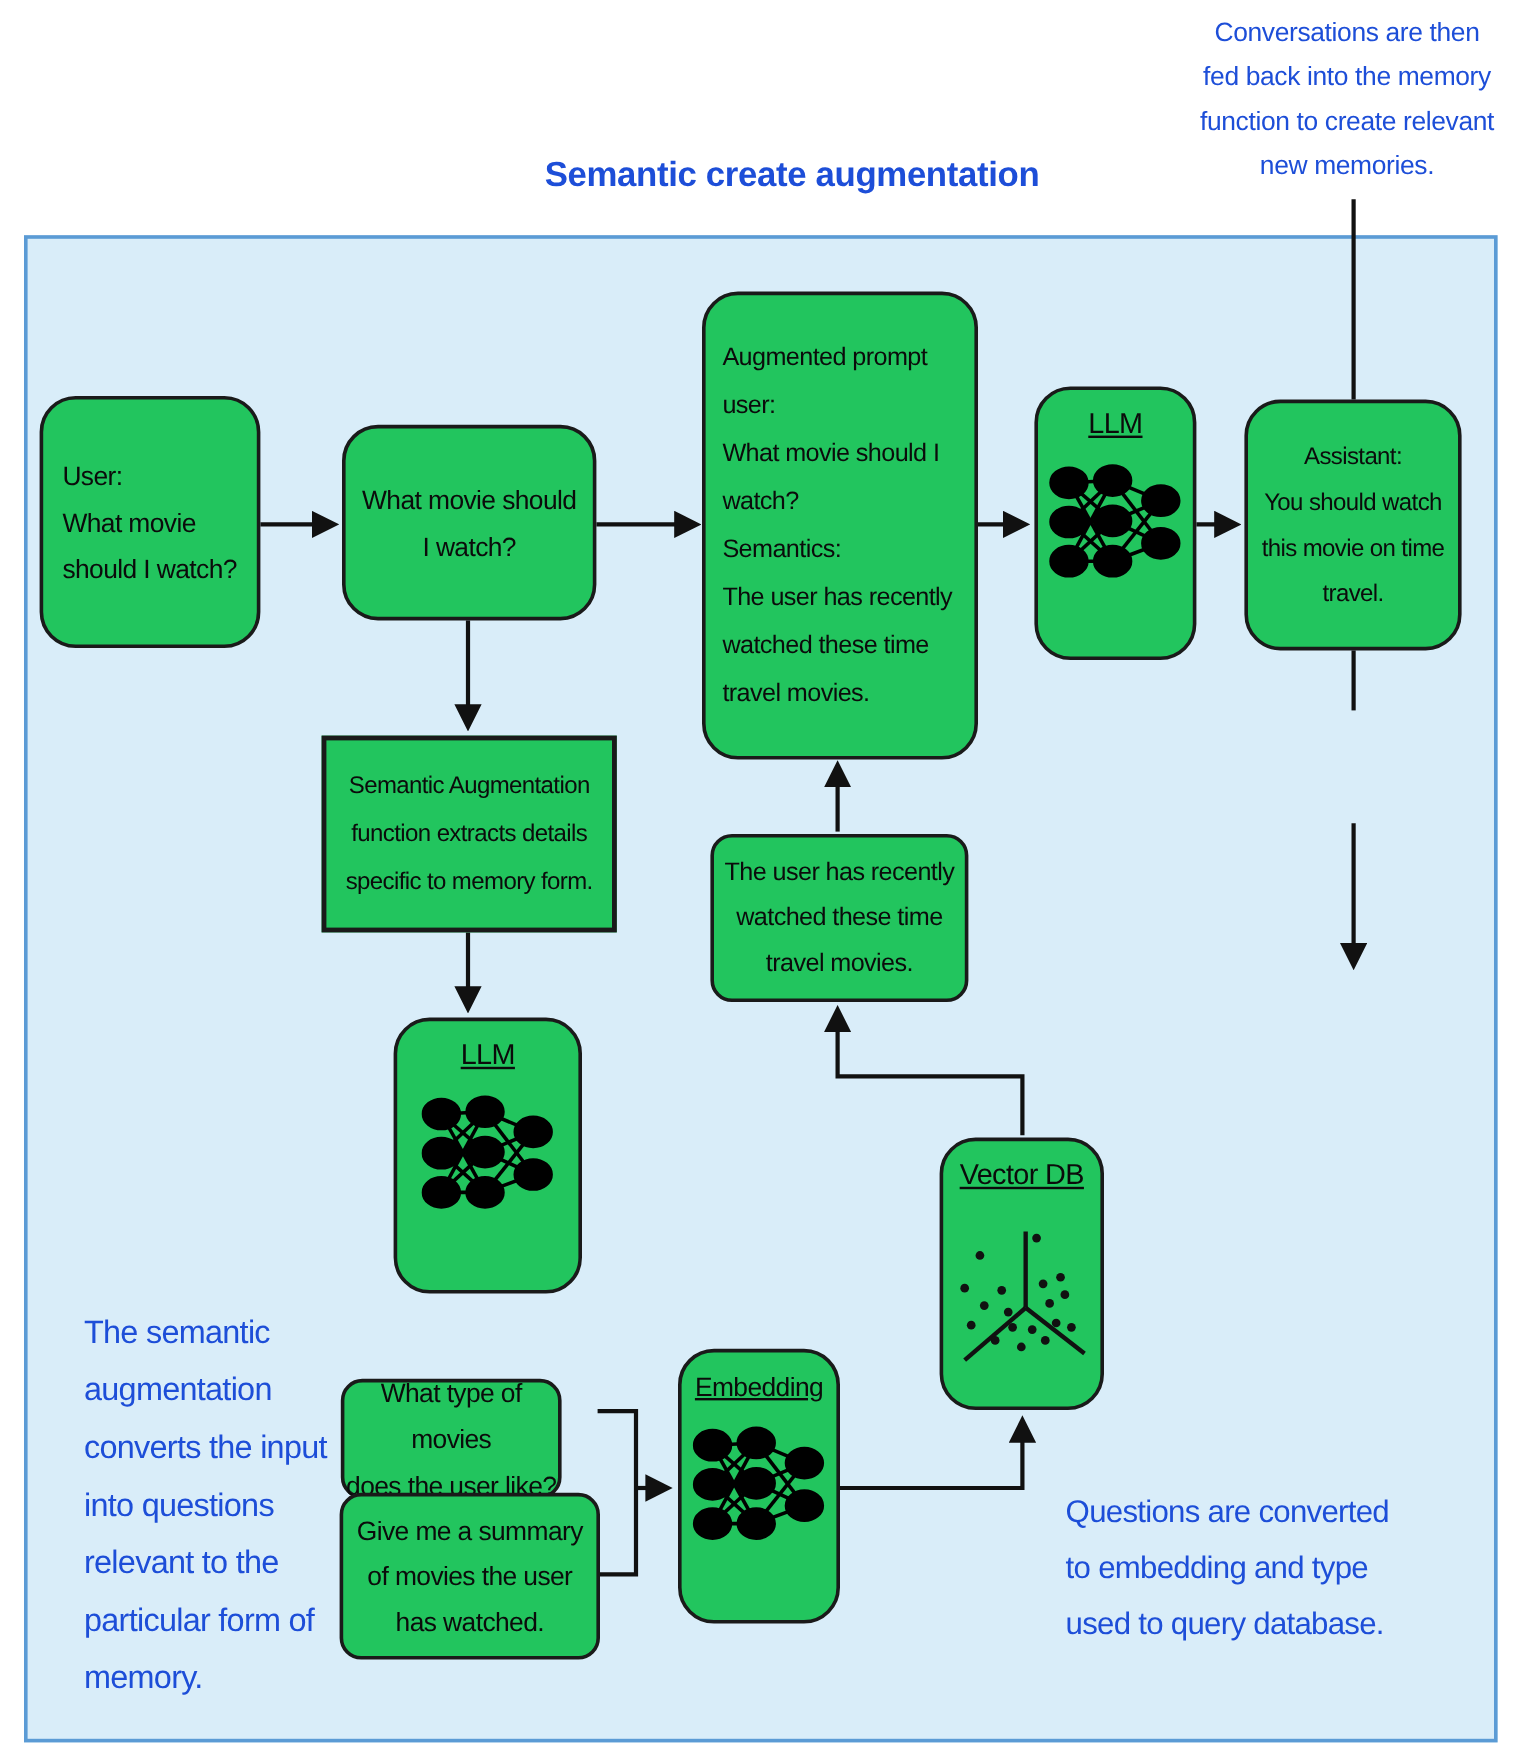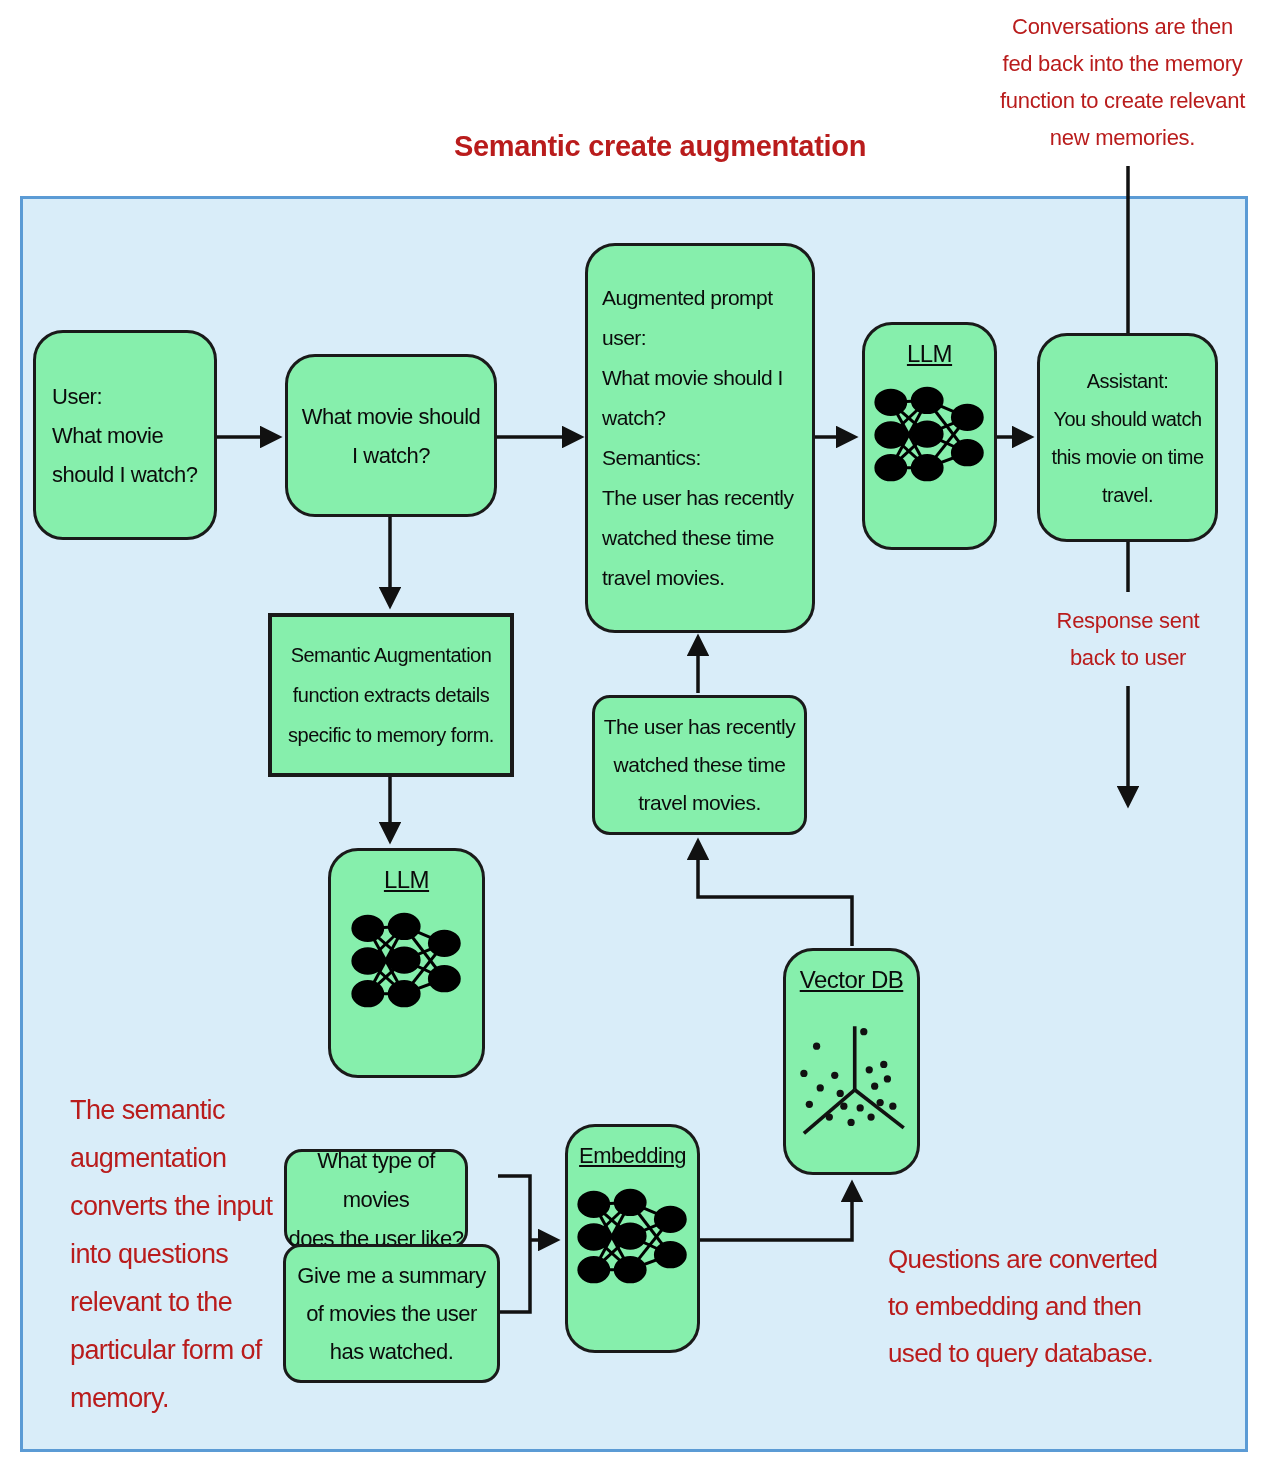--- a/index.html
+++ b/index.html
@@ -6,39 +6,39 @@
   #canvas{
     position:relative;width:1275px;height:1465px;overflow:hidden;
     font-family:"Liberation Sans",sans-serif;color:#0b0b0b;background:#ffffff;
   }
   #panel{
     position:absolute;left:20px;top:196px;width:1228px;height:1256px;
     background:#d9edf9;border:3px solid #5b9bd5;box-sizing:border-box;
   }
   #connectors{position:absolute;left:0;top:0;width:1275px;height:1465px;pointer-events:none;}
   .node{
-    position:absolute;background:#86efac;border:3px solid #1a1a1a;box-sizing:border-box;
+    position:absolute;background:#22c55e;border:3px solid #1a1a1a;box-sizing:border-box;
     display:flex;flex-direction:column;justify-content:center;
   }
   .rounded-lg{border-radius:30px;}
   .rounded-sm{border-radius:18px;}
   .sharp{border-radius:0;border-width:4px;}
   .ml{white-space:pre-line;}
   .box-text{
     font-size:22px;line-height:39px;letter-spacing:-0.5px;color:#0b0b0b;
   }
   .center{text-align:center;}
   .icon-node{justify-content:flex-start;align-items:center;}
   .icon-title{
     font-size:24px;line-height:26px;text-decoration:underline;text-align:center;
     margin-top:16px;letter-spacing:-0.5px;color:#0b0b0b;
   }
   .nn-svg{width:112px;height:108px;margin-top:14px;}
   .vdb-svg{width:118px;height:150px;margin-top:10px;}
-  .annotation{position:absolute;color:#b91c1c;}
+  .annotation{position:absolute;color:#1d4ed8;}
   .title-text{font-size:29px;font-weight:bold;letter-spacing:-0.3px;}
   .plain-note{font-size:22px;line-height:37px;letter-spacing:-0.3px;}
   .bold-note{font-size:26px;font-weight:normal;line-height:48px;letter-spacing:-0.6px;}
 </style>
 </head>
 <body>
 
 <div id="canvas">
 
   <svg width="0" height="0" style="position:absolute">
@@ -125,33 +125,31 @@
     </g>
   </svg>
 
   <div class="annotation title-text center" style="left:400px;top:130px;width:520px;">Semantic create augmentation</div>
 
   <div class="annotation plain-note center ml" style="left:975px;top:8px;width:295px;">Conversations are then
 fed back into the memory
 function to create relevant
 new memories.</div>
 
-  <div class="annotation plain-note center ml" style="left:1038px;top:602px;width:180px;">Response sent
-back to user</div>
 
   <div class="annotation bold-note ml" style="left:70px;top:1086px;width:240px;font-size:27px;">The semantic
 augmentation
 converts the input
 into questions
 relevant to the
 particular form of
 memory.</div>
 
   <div class="annotation bold-note ml" style="left:888px;top:1236px;width:310px;line-height:47px;">Questions are converted
-to embedding and then
+to embedding and type
 used to query database.</div>
 
   <div class="node rounded-lg" style="left:33px;top:330px;width:184px;height:210px;padding-left:16px;">
     <div class="box-text ml">User:
 What movie
 should I watch?</div>
   </div>
 
   <div class="node rounded-lg" style="left:285px;top:354px;width:212px;height:163px;">
     <div class="box-text ml center">What movie should

